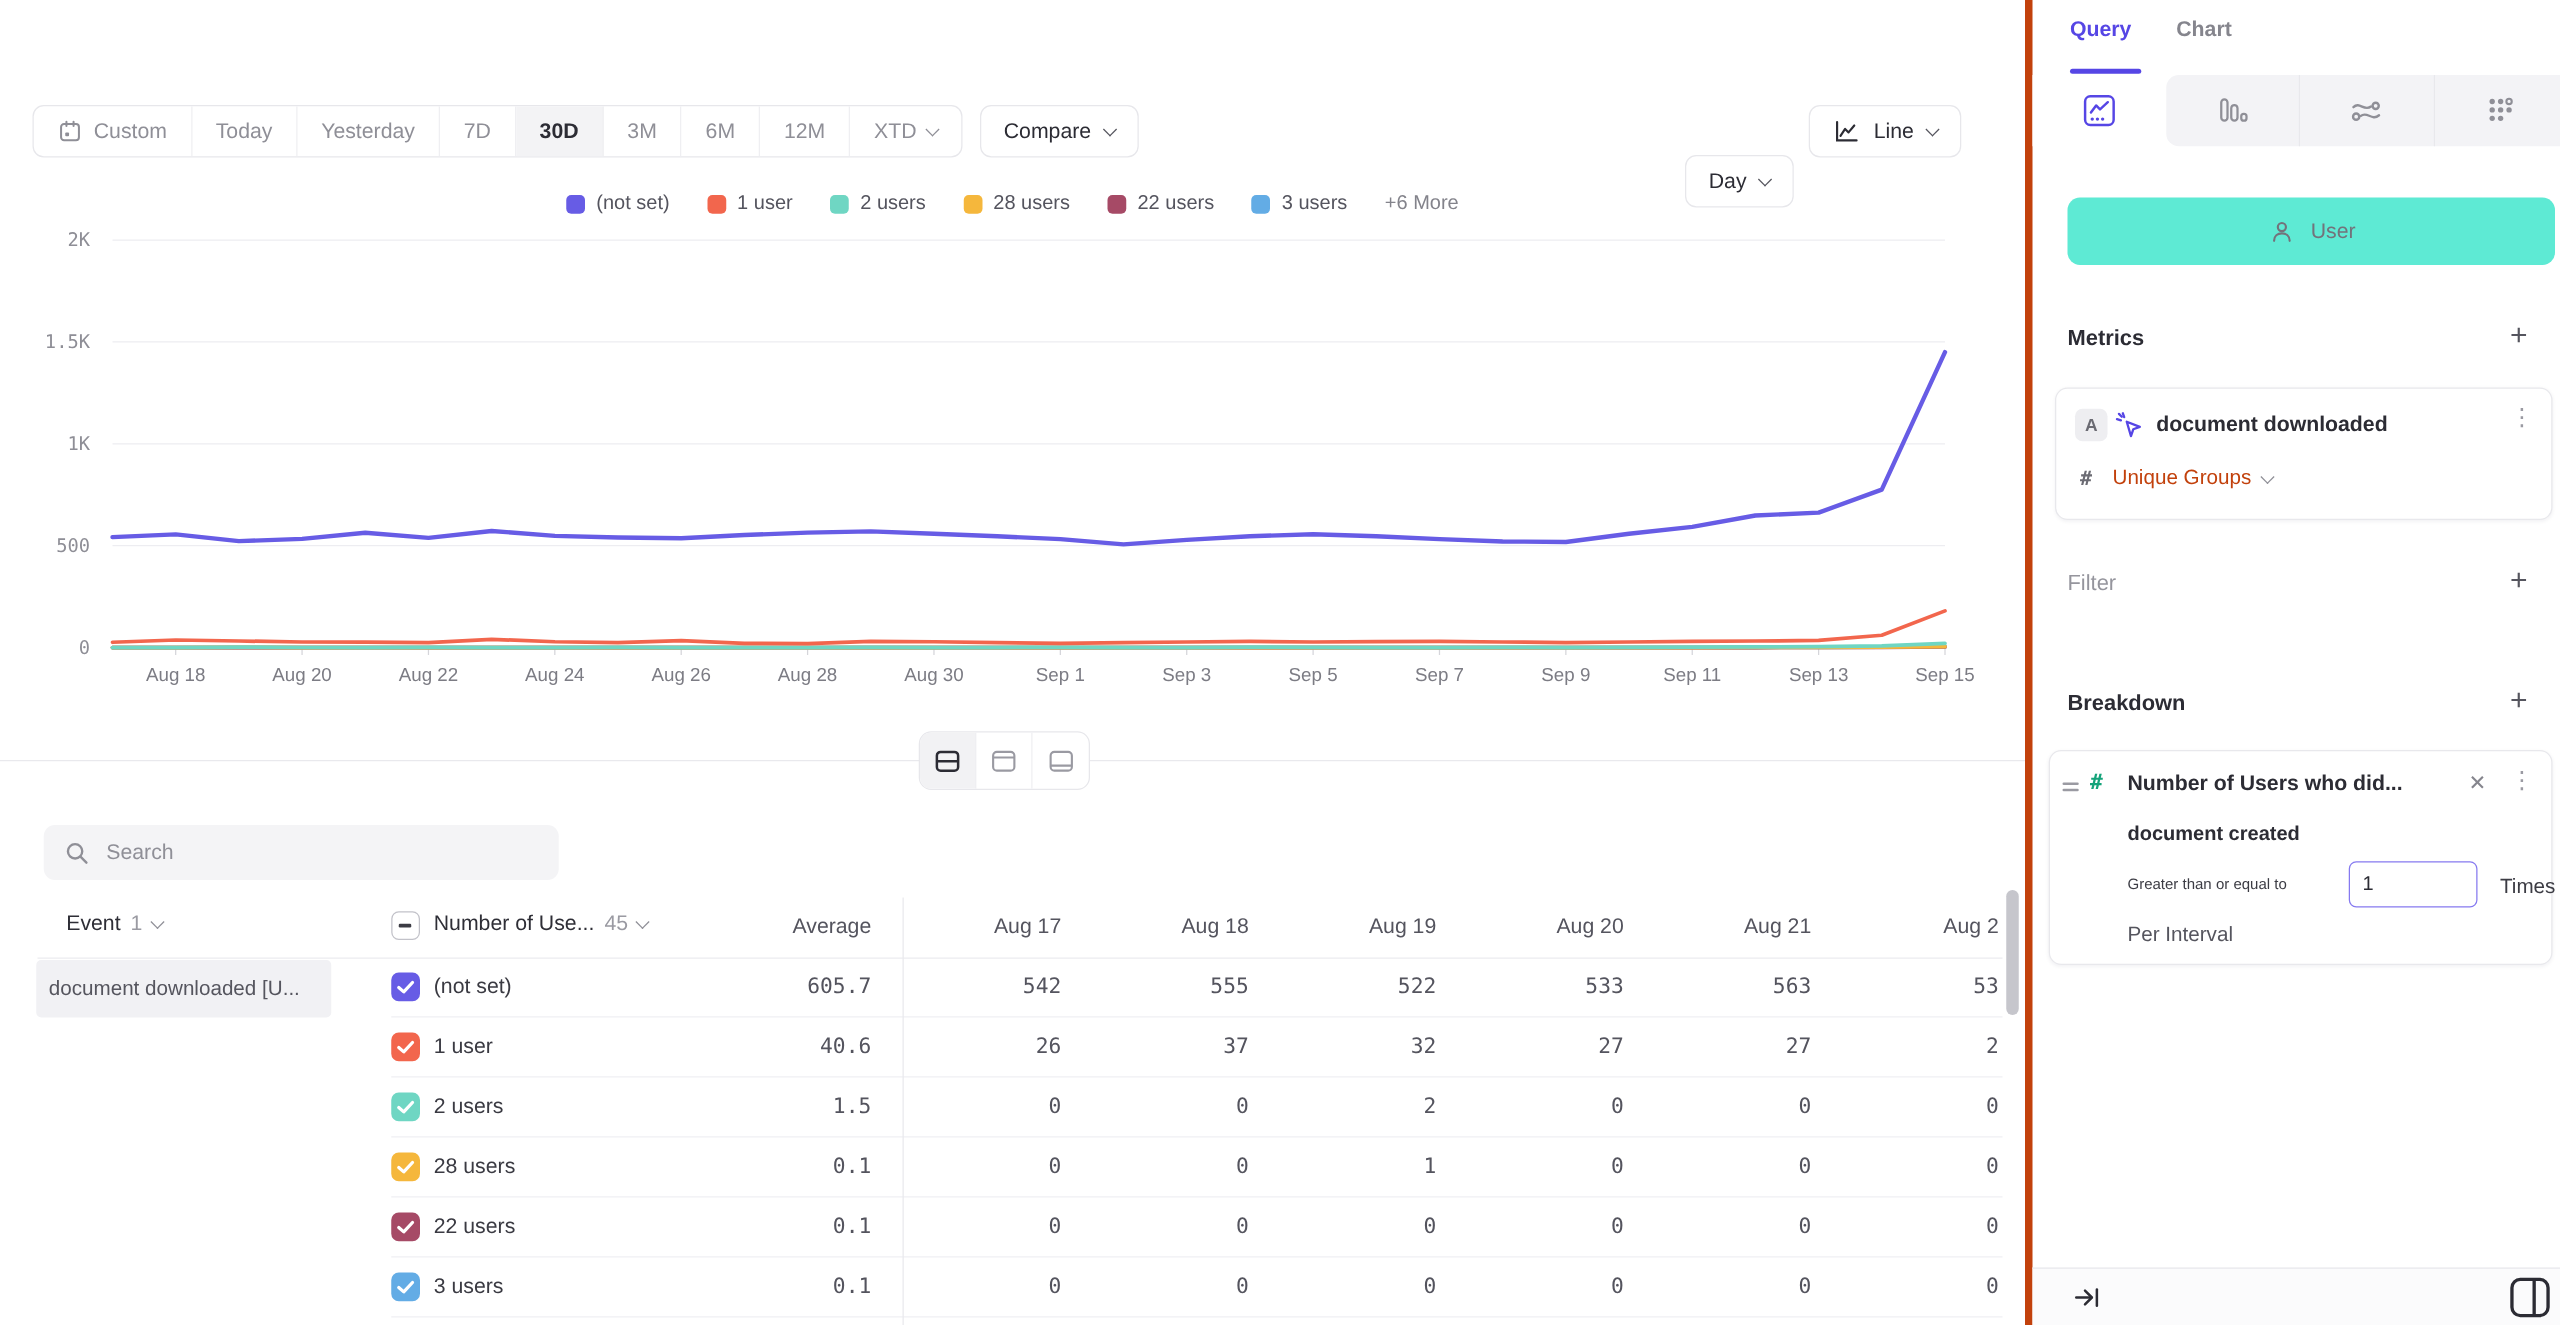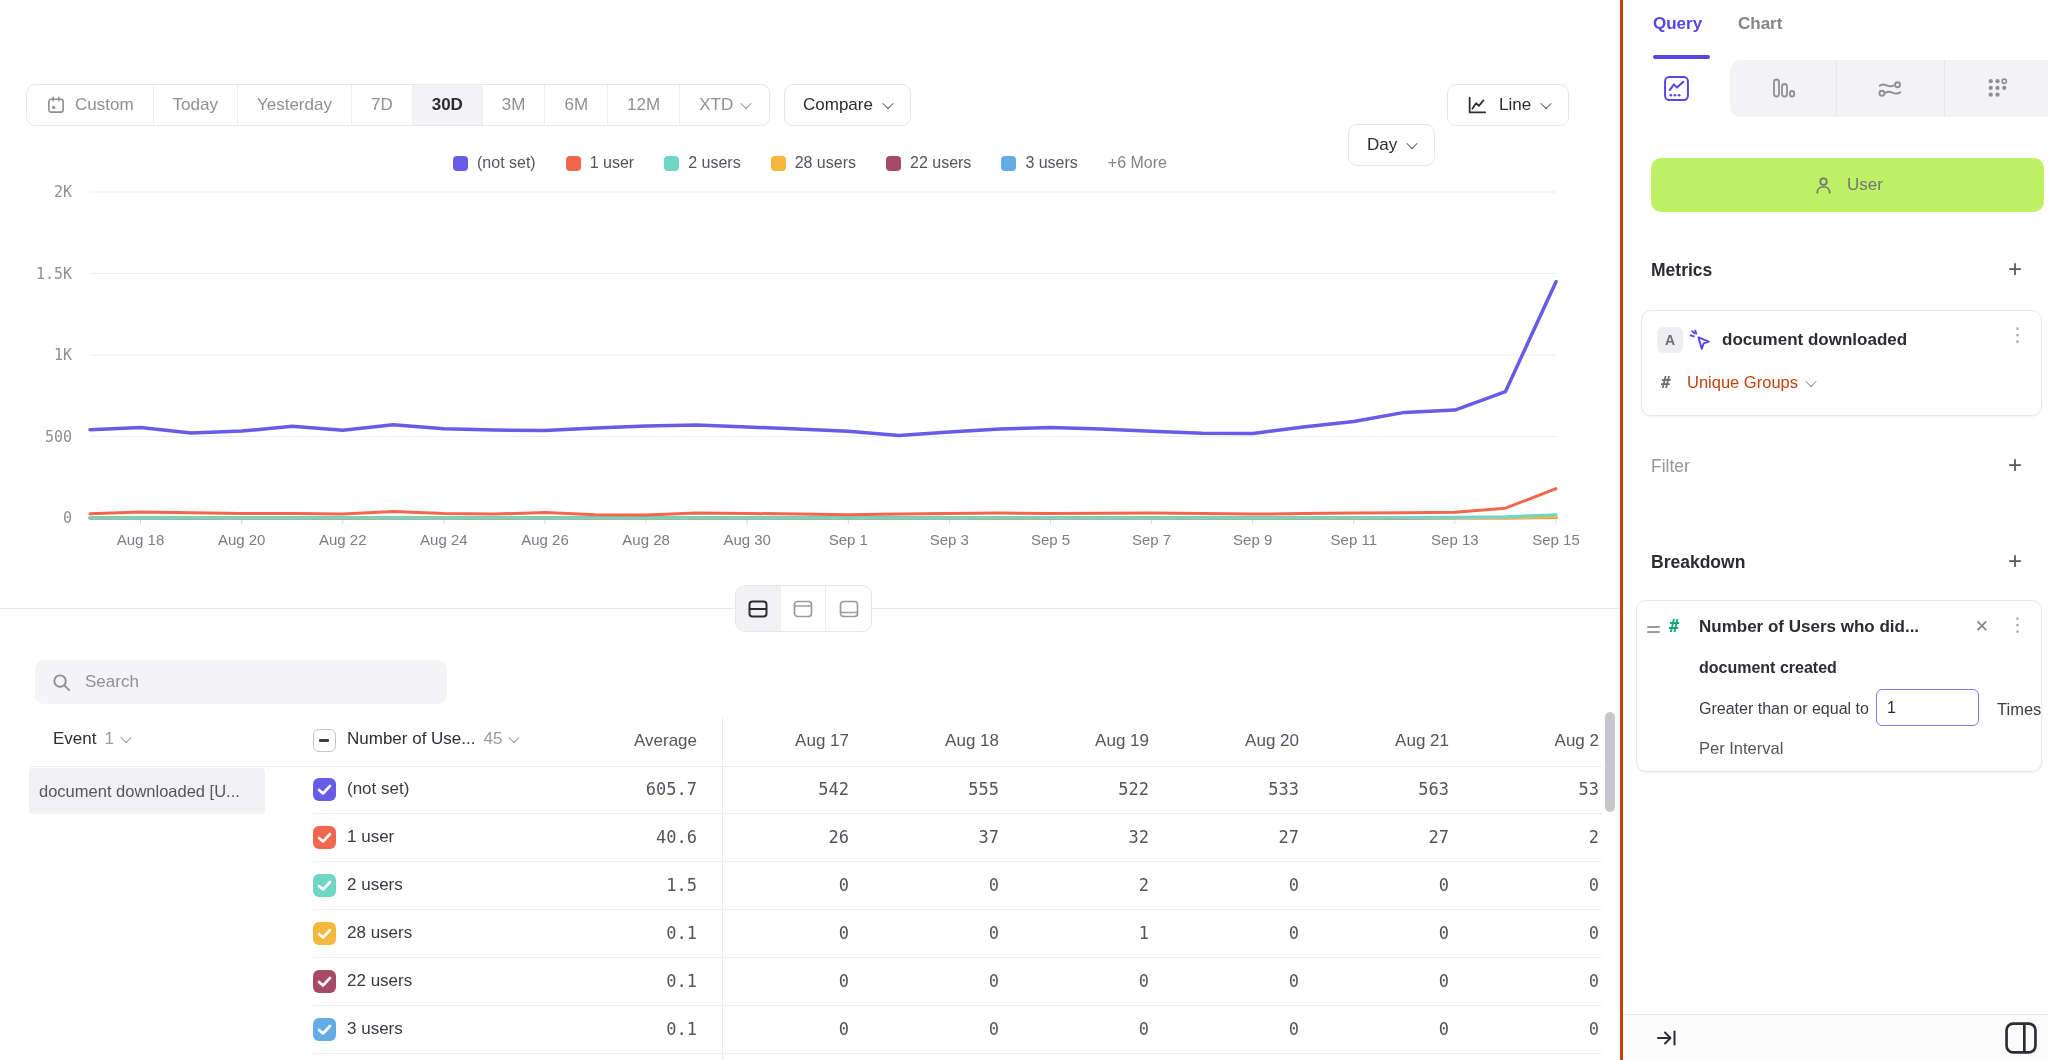--- a/index.html
+++ b/index.html
@@ -65,31 +65,31 @@
   .trow { position:absolute; left:0; width:1620px; height:48px; cursor:pointer; }
   .trow::after { content:''; position:absolute; left:313px; right:18px; bottom:0; height:1px; background:#f0f0f3; }
   .row-check { position:absolute; left:313px; top:12px; width:23px; height:23px; border-radius:6px; cursor:pointer; }
   .row-check svg { position:absolute; inset:0; }
   .row-label { position:absolute; left:347px; top:13px; font-size:17px; color:#3a3a42; }
   .cell { position:absolute; top:13px; width:150px; text-align:right; font-family:"DejaVu Sans Mono",monospace; font-size:17px; color:#54545e; }
   .cell.avg { left:547px; }
   .scroll-thumb { position:absolute; left:1605px; top:712px; width:10px; height:100px; border-radius:5px; background:#c6c6cc; cursor:pointer; }
 
   
-  .panel { position:absolute; right:0; top:0; width:428px; height:1060px; border-left:3px solid #c2410c; background:#fff; }
+  .panel { position:absolute; right:0; top:0; width:428px; height:1060px; border-left:6px solid #c2410c; background:#fff; }
   .ptab { position:absolute; top:14px; font-size:17px; font-weight:bold; color:#85858d; cursor:pointer; }
   .ptab.active { color:#5646e5; }
   .ptab-underline { position:absolute; left:30px; top:55px; width:57px; height:4px; border-radius:2px; background:#5646e5; }
 
   .ct-row { position:absolute; left:0; top:60px; width:428px; height:57px; display:flex; }
   .ct-cell { flex:1; display:flex; align-items:center; justify-content:center; cursor:pointer; background:#f3f3f6; border-left:1px solid #e8e8ec; }
   .ct-cell.active { background:#fff; border-left:none; }
   .ct-cell:nth-child(2) { border-top-left-radius:10px; border-bottom-left-radius:10px; border-left:none; }
 
-  .entity-toggle { position:absolute; left:28px; top:158px; right:4px; height:54px; background:#bef264; border-radius:10px; display:flex; padding:4px; }
+  .entity-toggle { position:absolute; left:28px; top:158px; right:4px; height:54px; background:#5eead4; border-radius:10px; display:flex; padding:4px; }
   .ent { flex:1; display:flex; align-items:center; justify-content:center; gap:12px; font-size:17px; color:#73737b; border-radius:8px; cursor:pointer; }
   .ent.selected { background:#fff; color:#2c2c34; border:1px solid #e5e5ea; box-shadow:0 1px 2px rgba(0,0,0,.06); }
 
   .sec-head { position:absolute; left:28px; font-size:17.5px; font-weight:bold; color:#2c2c34; }
   .sec-head.muted { font-weight:normal; color:#95959d; }
   .plus-btn { position:absolute; right:20px; width:26px; height:26px; font-size:24px; font-weight:400; color:#55555e;
               display:flex; align-items:center; justify-content:center; cursor:pointer; line-height:1; }
 
   .metric-card { position:absolute; left:18px; right:6px; top:310px; height:106px; border:1px solid #e8e8ec; border-radius:10px;
                  background:#fff; box-shadow:0 1px 3px rgba(25,25,50,.05); }
@@ -101,21 +101,21 @@
   .measure { position:absolute; left:45px; top:62px; font-size:16.5px; color:#c2410c; display:flex; align-items:center; gap:9px; cursor:pointer; }
 
   .bd-card { position:absolute; left:13px; right:6px; top:600px; height:172px; border:1px solid #e8e8ec; border-radius:10px;
              background:#fff; box-shadow:0 1px 3px rgba(25,25,50,.05); }
   .drag-handle { position:absolute; left:10px; top:22px; width:13px; cursor:grab; }
   .drag-handle span { display:block; height:1.8px; background:#9a9aa2; margin:3px 0; border-radius:1px; }
   .hash-green { position:absolute; left:32px; top:15px; font-size:17px; font-weight:bold; color:#15a37a; font-family:"DejaVu Sans Mono",monospace; }
   .bd-title { position:absolute; left:62px; top:16px; font-size:17px; font-weight:bold; color:#2c2c34; }
   .close-x { position:absolute; right:52px; top:15px; font-size:17px; color:#85858d; cursor:pointer; }
   .bd-event { position:absolute; left:62px; top:58px; font-size:16px; font-weight:bold; color:#2c2c34; }
-  .bd-cond { position:absolute; left:62px; top:99px; font-size:16px; color:#3c3c44; }
+  .bd-cond { position:absolute; left:62px; top:99px; font-size:12px; color:#3c3c44; }
   .bd-input { position:absolute; left:239px; top:88px; width:103px; height:37px; border:1.5px solid #867af0; border-radius:6px;
               font-size:16px; color:#2c2c34; padding:0 10px; outline:none; font-family:"Liberation Sans",sans-serif; }
   .bd-times { position:absolute; left:360px; top:99px; font-size:16.5px; color:#3c3c44; }
   .bd-interval { position:absolute; left:62px; top:138px; font-size:16.5px; color:#55555e; }
 
   .panel-footer { position:absolute; left:0; bottom:0; width:428px; height:46px; border-top:1px solid #e7e7eb; background:#fbfbfc; }
   .collapse-icon { position:absolute; left:32px; top:11px; cursor:pointer; }
   .sidebar-icon { position:absolute; right:10px; top:3px; cursor:pointer; }
 </style>
 </head>

